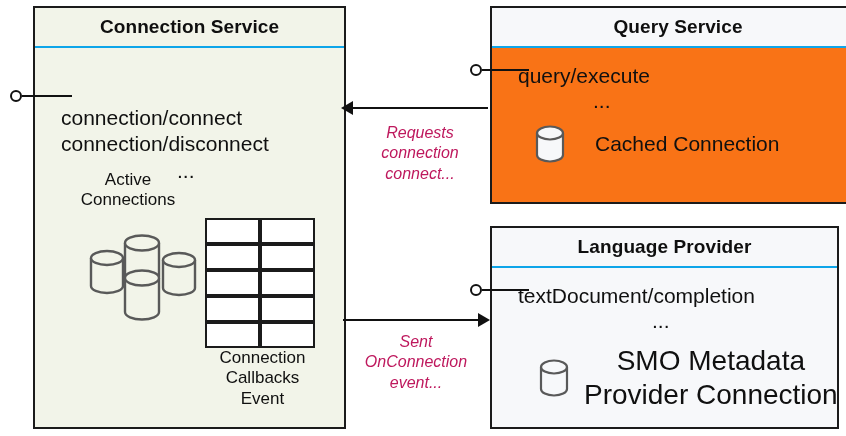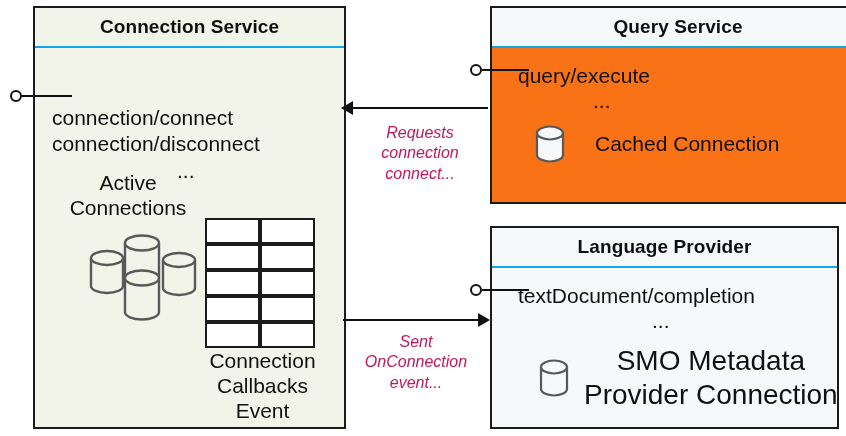--- a/index.html
+++ b/index.html
@@ -76,28 +76,28 @@
     white-space: nowrap;
   }
   .ellipsis {
     position: absolute;
     font-size: 21px;
     color: #101010;
     line-height: 1;
   }
   .label-block {
     position: absolute;
-    font-size: 21px;
+    font-size: 17px;
     color: #101010;
     line-height: 1.2;
     text-align: center;
   }
 
   
-  .cs-api { left: 17px; top: 58px; }
+  .cs-api { left: 26px; top: 58px; }
   .cs-ellipsis { left: 142px; top: 84px; }
 
   .active-label {
     left: 8px;
     top: 122px;
     width: 170px;
   }
 
   .db-stack {
     position: absolute;

